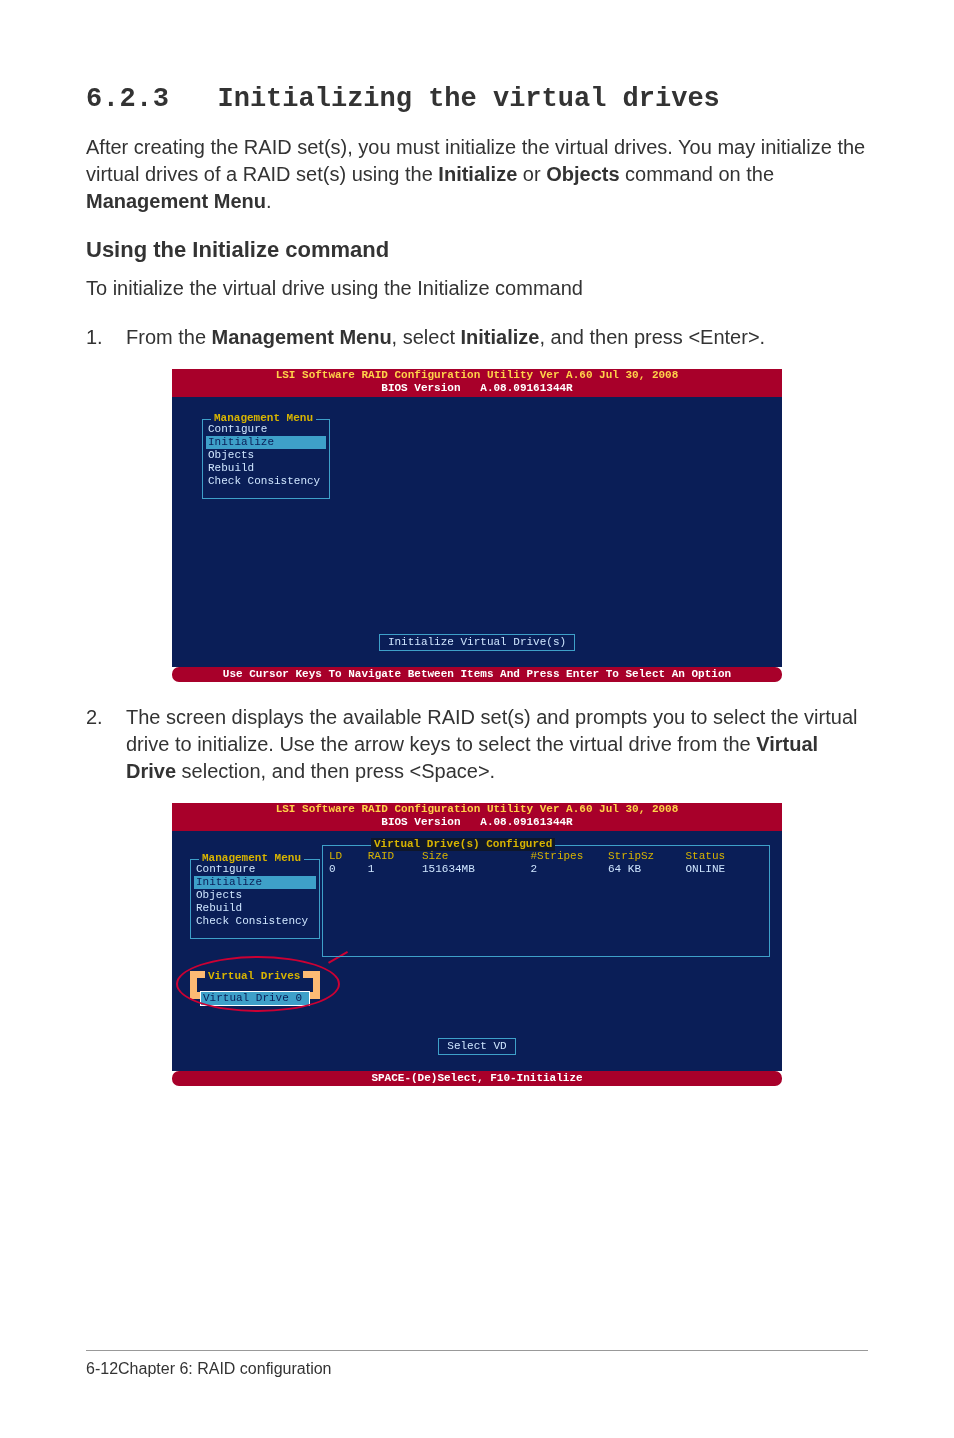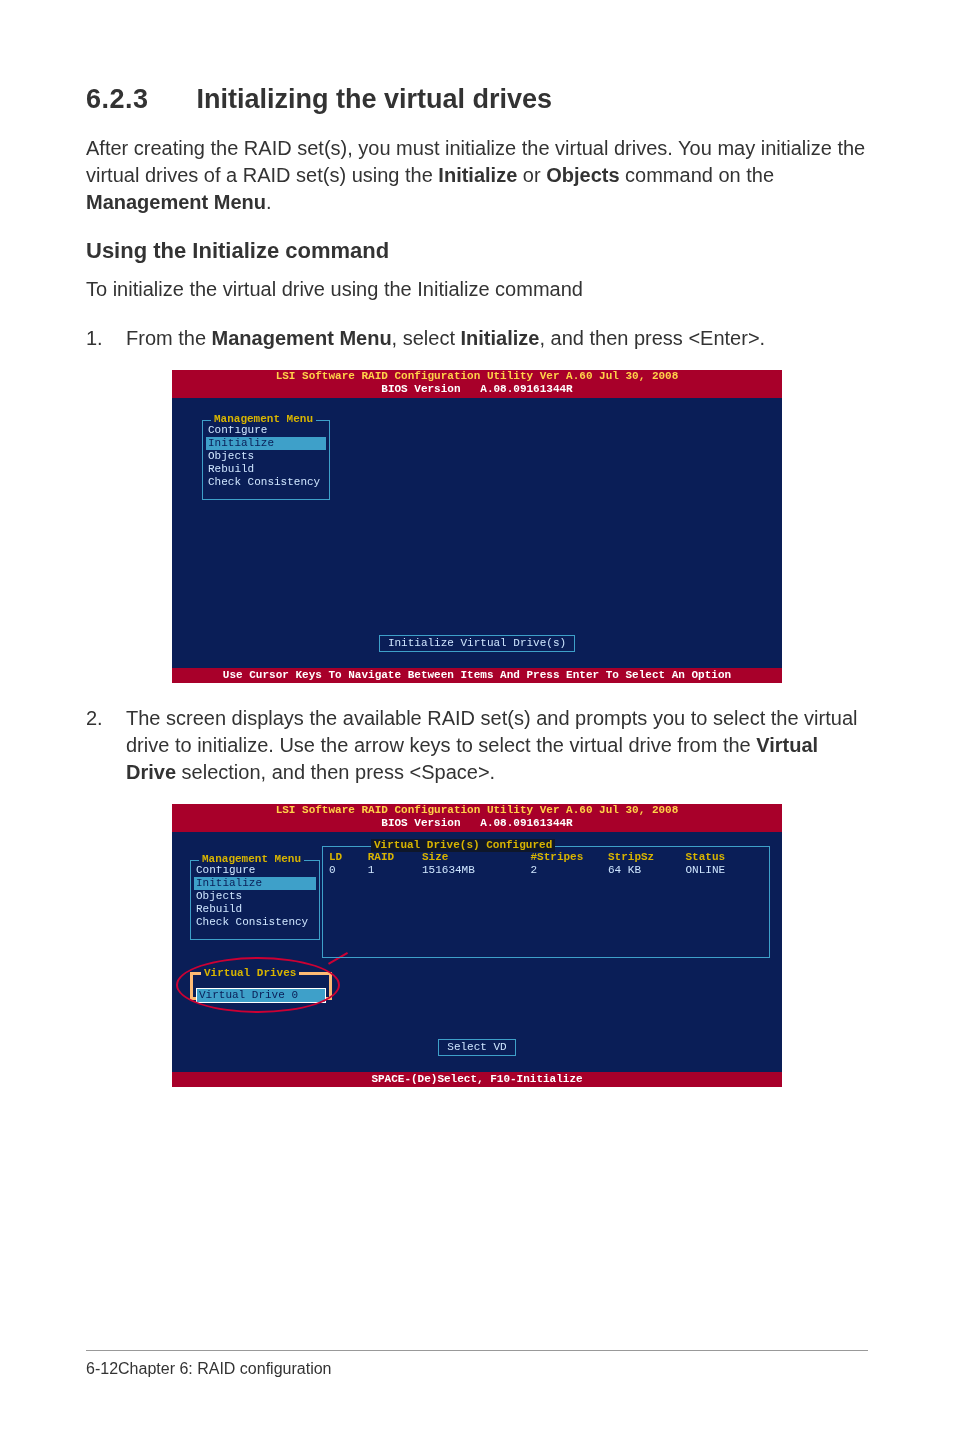--- a/index.html
+++ b/index.html
@@ -1,59 +1,59 @@
 <!DOCTYPE html>
 <html><head>
 <meta charset="utf-8">
 <style>
   * { margin: 0; padding: 0; box-sizing: border-box; }
   html, body { width: 954px; height: 1438px; background: #fff; font-family: Arial, Helvetica, sans-serif; color: #333; }
   .page { width: 954px; height: 1438px; position: relative; padding: 84px 86px 0 86px; }
-  h2.section-title { font-size: 27px; font-weight: bold; color: #333; margin-bottom: 20px; }
+  h2.section-title { font-size: 27px; font-weight: bold; color: #333; margin-bottom: 20px; font-family: Liberation Mono, monospace; }
   h2.section-title .num { display: inline-block; margin-right: 48px; letter-spacing: 0.5px; }
   p.body { font-size: 20px; line-height: 1.35; color: #333; margin-bottom: 22px; }
   h3.subhead { font-size: 22px; font-weight: bold; color: #333; margin-bottom: 12px; }
   .step-list { margin-bottom: 18px; }
   .step { display: flex; font-size: 20px; line-height: 1.35; color: #333; margin-bottom: 10px; }
   .step .n { width: 40px; flex-shrink: 0; }
   .step .t { flex: 1; }
   strong { font-weight: bold; }
 
   
   .bios { width: 610px; margin: 8px auto 22px auto; font-family: "Courier New", monospace; font-size: 11px; line-height: 13px; position: relative; }
   .bios .titlebar { background: #a8002a; color: #fff; height: 28px; position: relative; text-align: center; padding-top: 0; white-space: pre; }
   .bios .titlebar .yellow { color: #ffd24a; font-weight: bold; }
   .bios .titlebar .white { color: #fff; font-weight: bold; }
   .bios .body-area { background: #0a1e57; position: relative; }
-  .bios .bottombar { background: #a8002a; color: #fff; text-align: center; height: 15px; padding-top: 1px; font-weight: bold; }
+  .bios .bottombar { background: #a8002a; color: #fff; text-align: center; height: 15px; padding-top: 1px; font-weight: bold; border-radius: 7px; }
   .menu-frame { border: 1px solid #3ea0c9; background: #0a1e57; position: absolute; }
   .menu-label { position: absolute; top: -8px; left: 8px; background: #0a1e57; color: #d8b400; padding: 0 3px; font-weight: bold; white-space: nowrap; }
   .menu-items { padding: 3px 3px 3px 3px; }
   .menu-item { color: #cfe6ff; background: transparent; padding: 0 2px; white-space: nowrap; }
   .menu-item.sel { background: #3ea0c9; color: #0a1e57; }
   .bios .center-box { border: 1px solid #3ea0c9; color: #cfe6ff; display: inline-block; padding: 1px 8px; }
 
   
   .bios1 .body-area { height: 270px; }
   .bios1 .menu1 { top: 22px; left: 30px; width: 128px; height: 80px; }
   .bios1 .center-wrap { position: absolute; bottom: 16px; left: 0; width: 100%; text-align: center; }
 
   
   .bios2 .body-area { height: 240px; }
   .bios2 .menu2a { top: 28px; left: 18px; width: 130px; height: 80px; }
-  .bios2 .vd-frame { position: absolute; top: 140px; left: 18px; width: 142px; height: 28px; border: 3px solid #fdba74; padding-left: 37px; }
+  .bios2 .vd-frame { position: absolute; top: 140px; left: 18px; width: 130px; height: 28px; border: 7px solid #fdba74; padding-left: 37px; }
   .bios2 .vd-frame .vd-label { position: absolute; top: -8px; left: 8px; background: #0a1e57; color: #d8b400; padding: 0 3px; font-weight: bold; }
   .bios2 .vd-frame .vd-item { position: absolute; top: 13px; left: 3px; right: 3px; background: #3ea0c9; color: #0a1e57; border: 1px solid #fff; padding: 0 2px; }
   .bios2 .ellipse { position: absolute; top: 125px; left: 4px; width: 164px; height: 56px; border: 2px solid #cc0033; border-radius: 50%; pointer-events: none; }
   .bios2 .ellipse-tail { position: absolute; top: 131px; left: 156px; width: 22px; height: 16px; border-top: 2px solid #cc0033; transform: rotate(-30deg); transform-origin: left top; pointer-events: none; }
   .bios2 .center-wrap { position: absolute; bottom: 16px; left: 0; width: 100%; text-align: center; }
   .bios2 .table-frame { position: absolute; top: 14px; left: 150px; right: 12px; height: 112px; border: 1px solid #3ea0c9; }
   .bios2 .table-frame .tbl-label { position: absolute; top: -8px; left: 48px; background: #0f172a; color: #d8b400; padding: 0 3px; font-weight: bold; }
   .bios2 .tbl { padding: 4px 6px; color: #cfe6ff; }
-  .bios2 .tbl .hdr { color: #d8b400; font-weight: bold; }
+  .bios2 .tbl .hdr { color: #d8b400; font-weight: normal; }
   .bios2 .tbl .row { display: flex; }
   .bios2 .tbl .c { flex: 1; white-space: nowrap; }
   .bios2 .tbl .c0 { flex: 0.5; }
   .bios2 .tbl .c1 { flex: 0.7; }
   .bios2 .tbl .c2 { flex: 1.4; }
 
   .footer { position: absolute; bottom: 60px; left: 86px; right: 86px; display: flex; font-size: 16px; color: #333; }
   .footer .hr { position: absolute; top: -10px; left: 0; right: 0; height: 1px; background: #999; }
 </style>
 </head>

